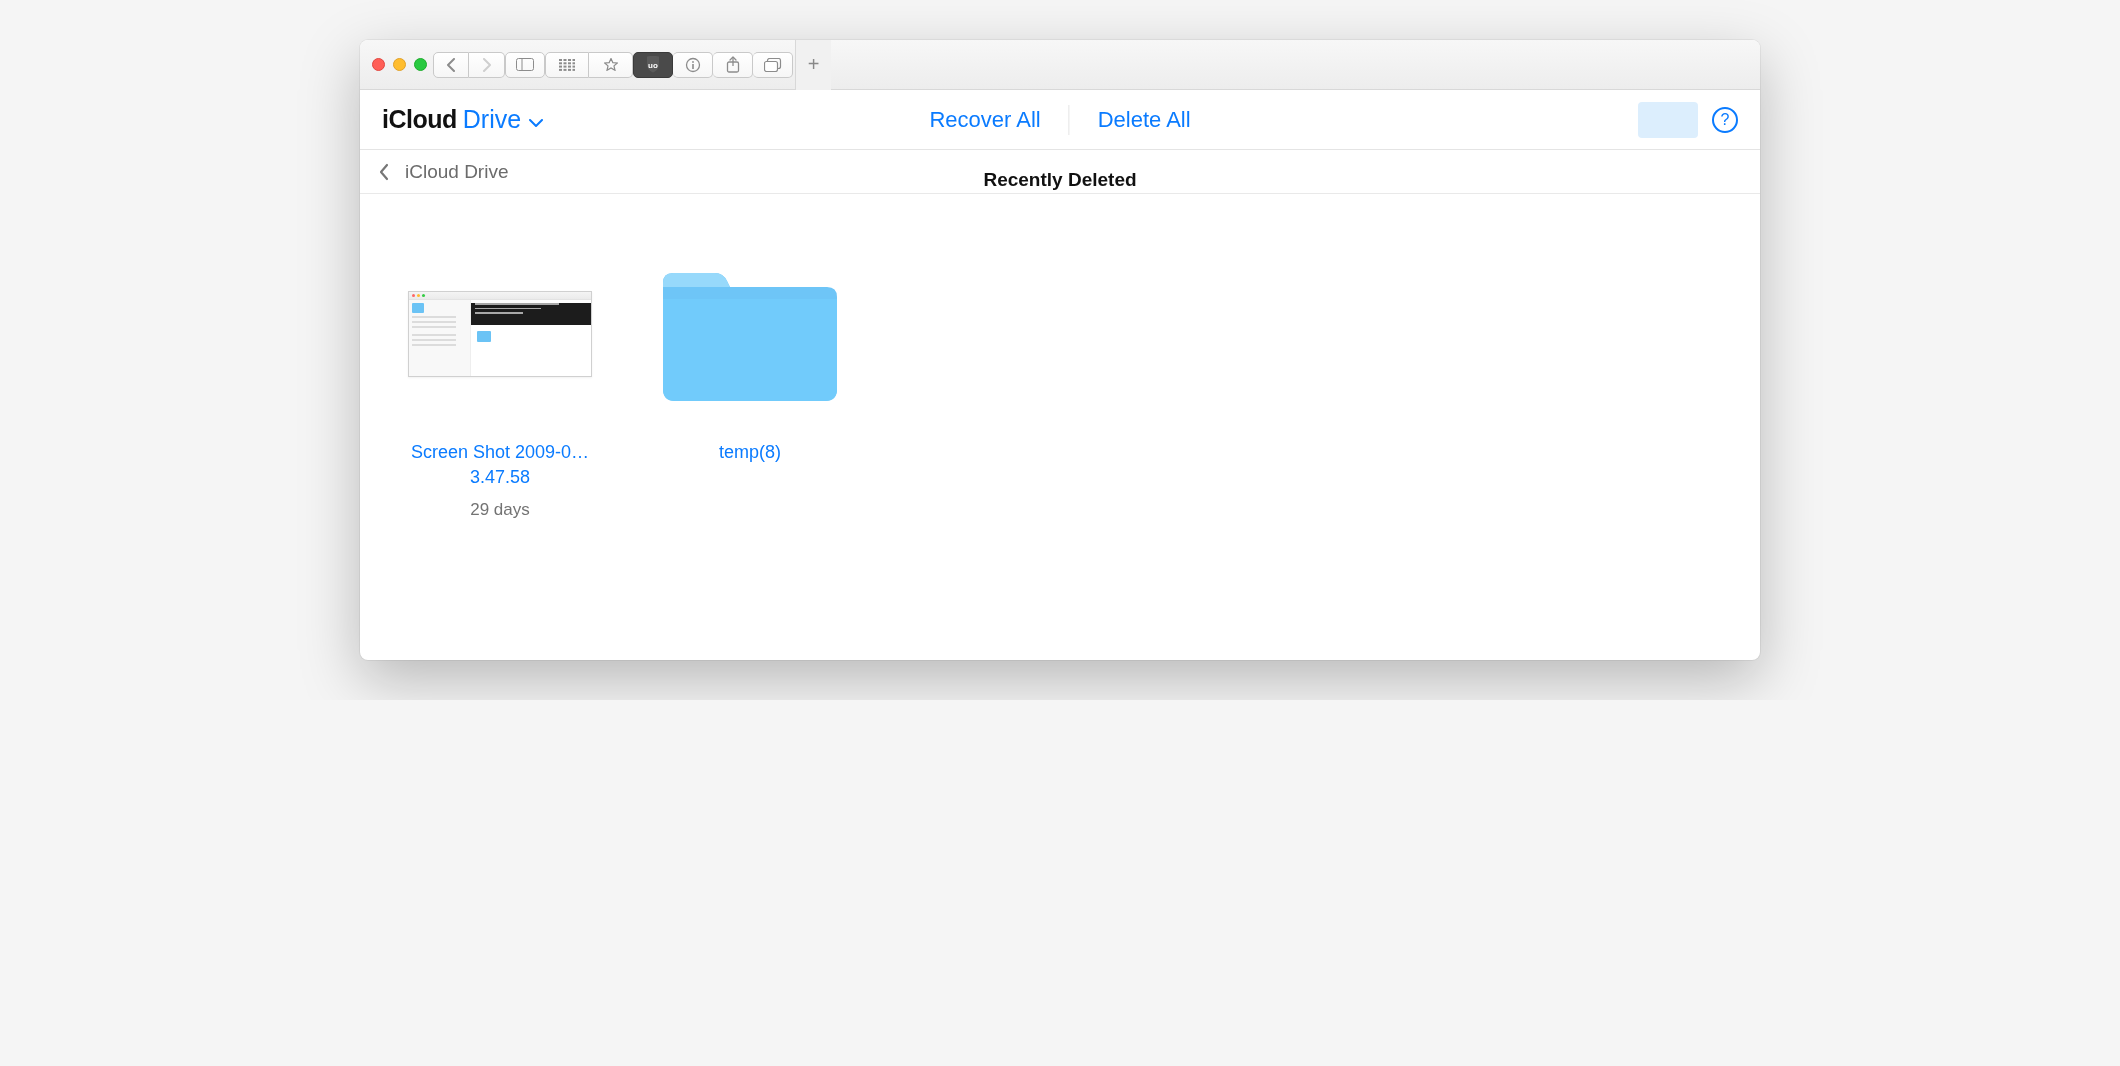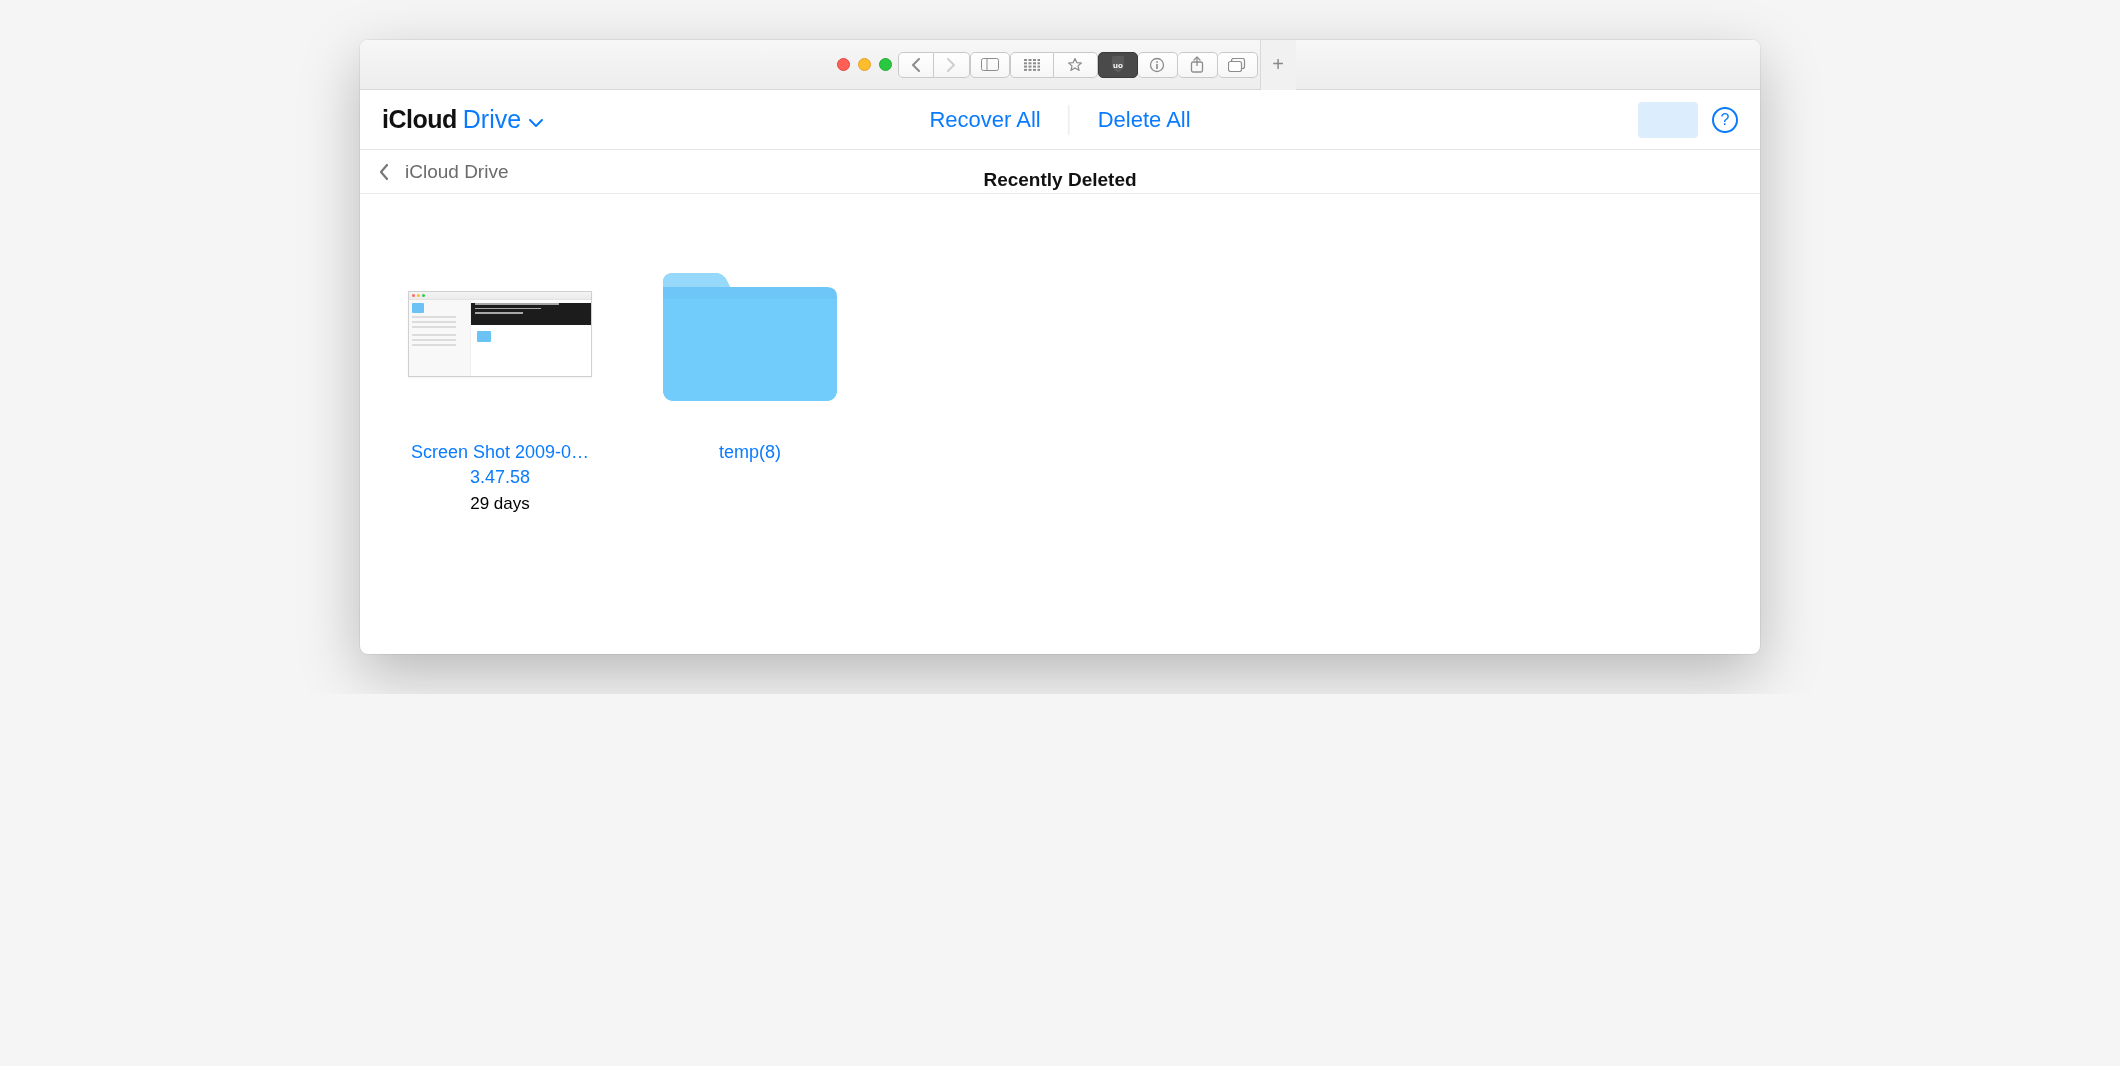--- a/index.html
+++ b/index.html
@@ -20,21 +20,20 @@
     }
     
     .chrome {
       background: linear-gradient(to bottom, #f7f7f7, #ededed);
       border-bottom: 1px solid #d8d8d8;
       height: 50px;
       display: flex;
       align-items: center;
       padding: 0 12px;
       gap: 0;
-      justify-content: center;
     }
     .traffic-lights { display: flex; gap: 8px; margin-right: 6px; }
     .light { width: 13px; height: 13px; border-radius: 50%; }
     .light.red { background: #ff5f57; border: 0.5px solid #e24640; }
     .light.yellow { background: #ffbd2e; border: 0.5px solid #e1a128; }
     .light.green { background: #28c940; border: 0.5px solid #1dad2c; }
     .btn-group { display: flex; }
     .t-btn {
       height: 26px;
       min-width: 36px;
@@ -146,21 +145,21 @@
     .sst-body { display:flex; height: calc(100% - 8px); }
     .sst-side { width: 62px; background:#f8f8f8; border-right:1px solid #eee; padding:3px; }
     .sst-side .blue { width:12px; height:10px; background:#6bc3f5; border-radius:1px; margin-bottom:3px; }
     .sst-side .line { height:2px; background:#dcdcdc; margin:3px 0; width: 80%; }
     .sst-main { flex:1; background:#fff; position:relative; }
     .sst-term { height: 22px; background:#1c1c1c; margin:0; }
     .sst-term .tl { height:1.5px; background:#a8a8a8; margin:3px 4px 0; width: 70%; }
     .sst-fold { width:14px; height:11px; background:#6bc3f5; border-radius:1px; margin:6px 0 0 6px; }
     .folder-svg { width: 190px; height: 150px; }
     .item-name { color: #0a7bff; font-size: 18px; text-align: center; margin-top: 26px; line-height: 1.4; }
-    .item-meta { color: #000000; font-size: 17px; margin-top: 4px; }
+    .item-meta { color: #737373; font-size: 17px; margin-top: 10px; }
     svg { display: block; }
   </style>
 </head>
 <body>
 
 <div class="window">
 
   <div class="chrome">
     <div class="traffic-lights">
       <div class="light red"></div>

